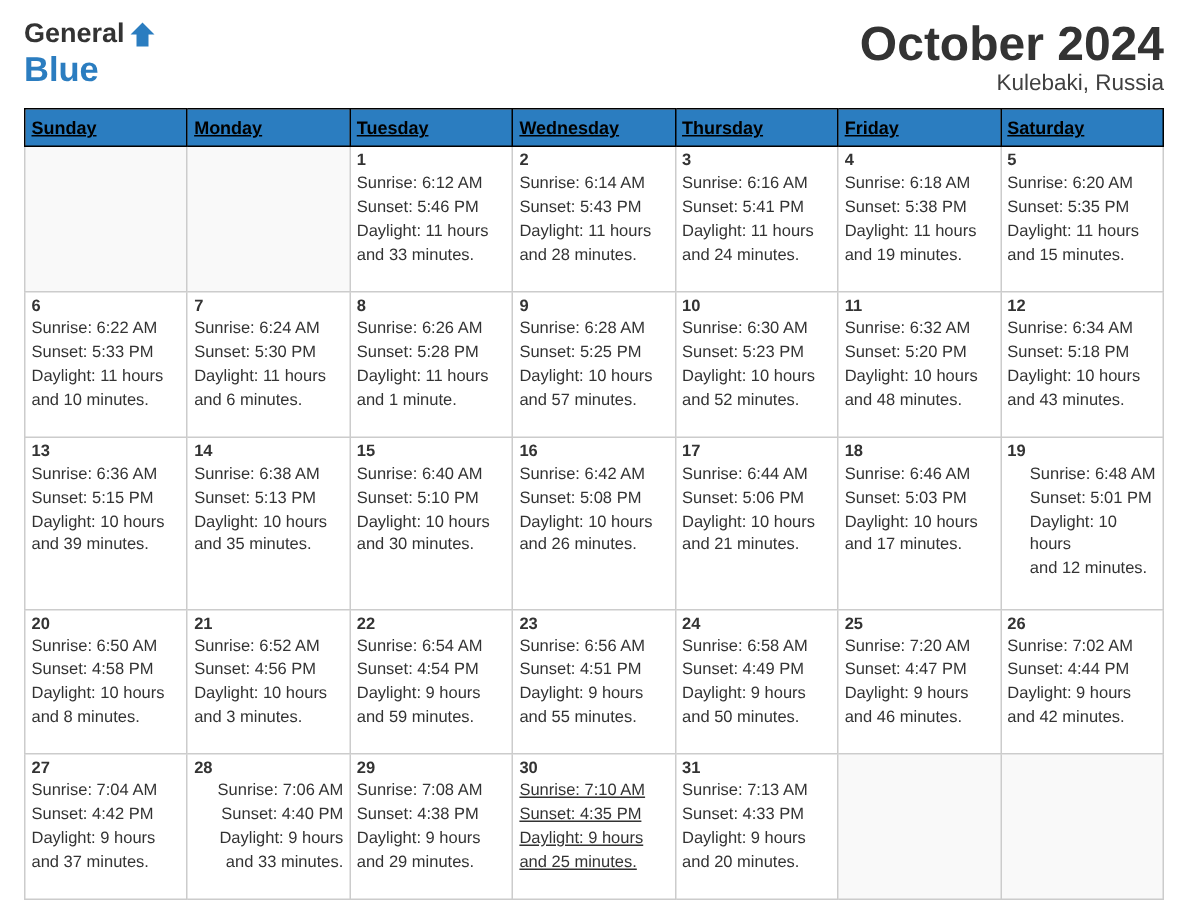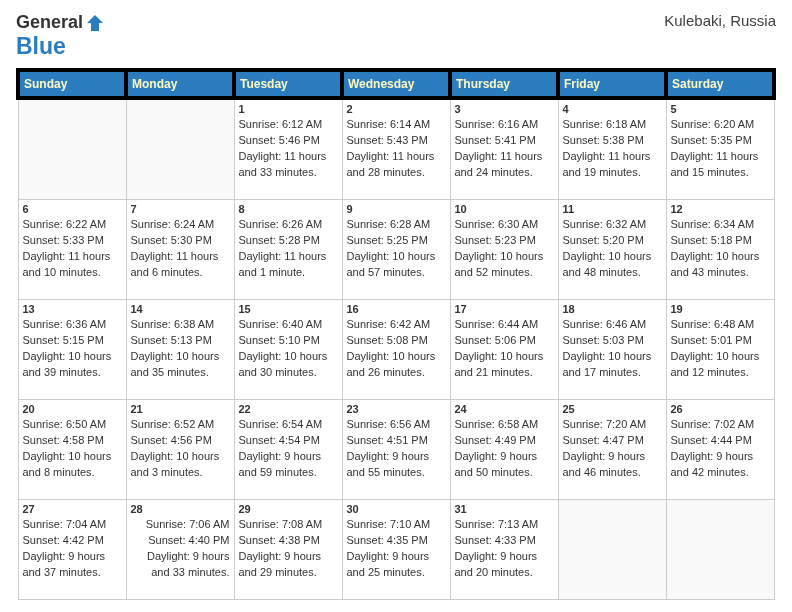--- a/index.html
+++ b/index.html
@@ -62,26 +62,27 @@
     }
     .calendar {
       flex: 1;
       border: 1px solid #ccc;
       border-collapse: collapse;
       width: 100%;
       table-layout: fixed;
     }
     .calendar th {
       background: #2b7dc0;
-      color: #fef9c3;
+      color: #000000;
       font-size: 12px;
       font-weight: bold;
       padding: 5px 4px;
-      border: 4px solid #000000;
+      border: 1px solid #000000;
       text-align: left;
+      text-decoration: underline;
     }
     .calendar td {
       vertical-align: top;
       border: 1px solid #ccc;
       padding: 3px 4px;
       font-size: 9.5px;
       color: #333;
       height: 76px;
     }
     .calendar td.empty {
@@ -111,20 +112,21 @@
     <div class="logo">
       <div class="logo-text">
         <span class="logo-general">General</span>
         <svg class="logo-icon" viewBox="0 0 20 20">
           <polygon points="10,2 18,10 14,10 14,18 6,18 6,10 2,10" fill="#2b7dc0"></polygon>
         </svg>
       </div>
       <span class="logo-blue">Blue</span>
     </div>
     <div class="title-section">
+      <div class="month-title">October 2024</div>
       <div class="location">Kulebaki, Russia</div>
     </div>
   </div>
 
   <table class="calendar">
     <thead>
       <tr>
         <th>Sunday</th>
         <th>Monday</th>
         <th>Tuesday</th>
@@ -263,21 +265,21 @@
           </td>
           <td>
             <span class="day-num">18</span>
             <div class="day-info" style="white-space: pre-line;">Sunrise: 6:46 AM
 Sunset: 5:03 PM
 Daylight: 10 hours
 and 17 minutes.</div>
           </td>
           <td>
             <span class="day-num">19</span>
-            <div class="day-info" style="white-space: pre-line;">Sunrise: 6:48 AM
+            <div class="day-info" style="white-space: pre-line; margin-left: 15px;">Sunrise: 6:48 AM
 Sunset: 5:01 PM
 Daylight: 10 hours
 and 12 minutes.</div>
           </td>
         </tr>
         <tr class="week-row">
           <td>
             <span class="day-num">20</span>
             <div class="day-info" style="white-space: pre-line;">Sunrise: 6:50 AM
 Sunset: 4:58 PM
@@ -344,21 +346,21 @@
           </td>
           <td>
             <span class="day-num">29</span>
             <div class="day-info" style="white-space: pre-line;">Sunrise: 7:08 AM
 Sunset: 4:38 PM
 Daylight: 9 hours
 and 29 minutes.</div>
           </td>
           <td>
             <span class="day-num">30</span>
-            <div class="day-info" style="white-space: pre-line;">Sunrise: 7:10 AM
+            <div class="day-info" style="white-space: pre-line; text-decoration: underline;">Sunrise: 7:10 AM
 Sunset: 4:35 PM
 Daylight: 9 hours
 and 25 minutes.</div>
           </td>
           <td>
             <span class="day-num">31</span>
             <div class="day-info" style="white-space: pre-line;">Sunrise: 7:13 AM
 Sunset: 4:33 PM
 Daylight: 9 hours
 and 20 minutes.</div>

